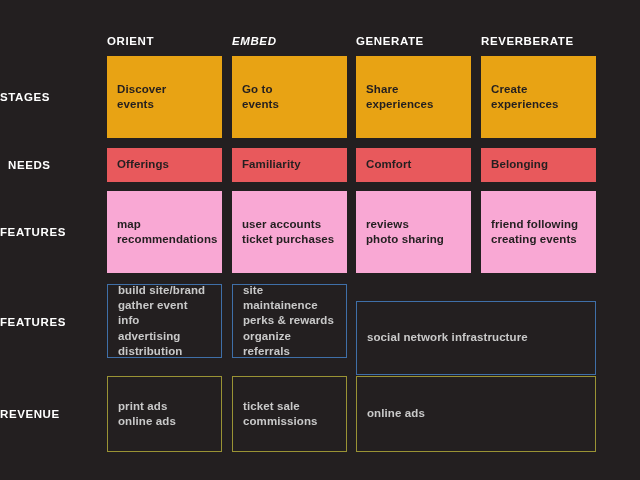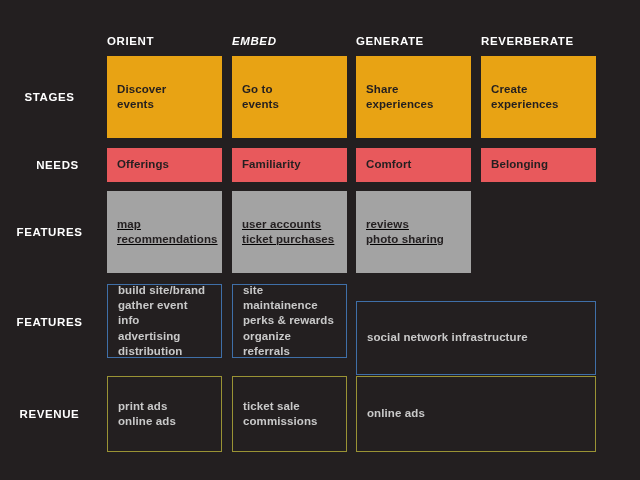--- a/index.html
+++ b/index.html
@@ -29,21 +29,21 @@
     font-weight: bold;
     letter-spacing: 0.6px;
     white-space: nowrap;
   }
 
   
   .row-label {
     position: absolute;
     left: 0;
     width: 99px;
-    text-align: center;
+    text-align: left;
     color: #ffffff;
     font-size: 11.5px;
     font-weight: bold;
     letter-spacing: 0.6px;
     white-space: nowrap;
     transform: translateY(-50%);
   }
 
   
   .cell {
@@ -59,21 +59,21 @@
     line-height: 1.33;
     letter-spacing: 0.1px;
     white-space: pre-line;
   }
 
   .cell.filled .txt { color: #231f20; }
   .cell.outline .txt { color: #c9c9c9; }
 
   .cell.stages   { background: #e8a314; }
   .cell.needs    { background: #e8595c; }
-  .cell.features { background: #a3a3a3; text-decoration: underline; }
+  .cell.features { background: #f9a8d4; }
 
   .cell.support  { background: transparent; border: 1px solid #3f6fa8; }
   .cell.revenue  { background: transparent; border: 1px solid #9a9334; }
 </style>
 </head>
 <body>
 
 <div id="board">
 
   <div class="col-head" style="left:107px;">ORIENT</div>
@@ -122,20 +122,24 @@
 recommendations</span>
   </div>
   <div class="cell filled features" style="left:232px; top:191px; width:115px; height:82px;">
     <span class="txt">user accounts
 ticket purchases</span>
   </div>
   <div class="cell filled features" style="left:356px; top:191px; width:115px; height:82px;">
     <span class="txt">reviews
 photo sharing</span>
   </div>
+  <div class="cell filled features" style="left:481px; top:191px; width:115px; height:82px;">
+    <span class="txt">friend following
+creating events</span>
+  </div>
 
   <div class="cell outline support" style="left:107px; top:284px; width:115px; height:74px;">
     <span class="txt">build site/brand
 gather event info
 advertising
 distribution</span>
   </div>
   <div class="cell outline support" style="left:232px; top:284px; width:115px; height:74px;">
     <span class="txt">site maintainence
 perks &amp; rewards

